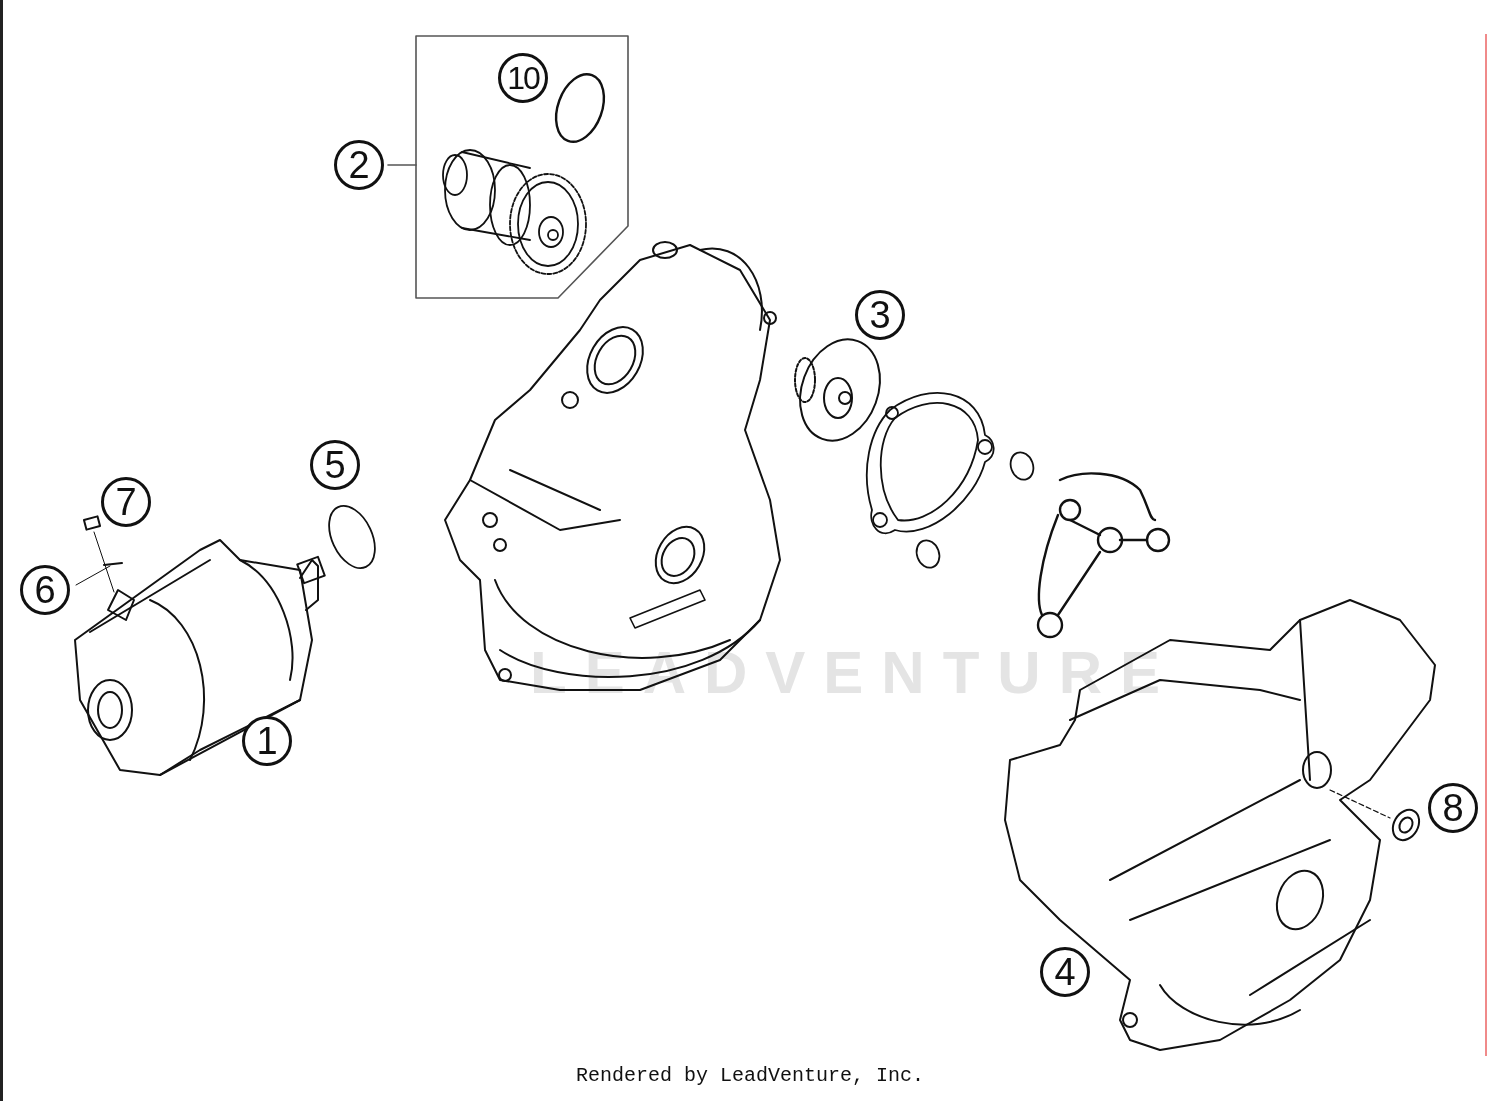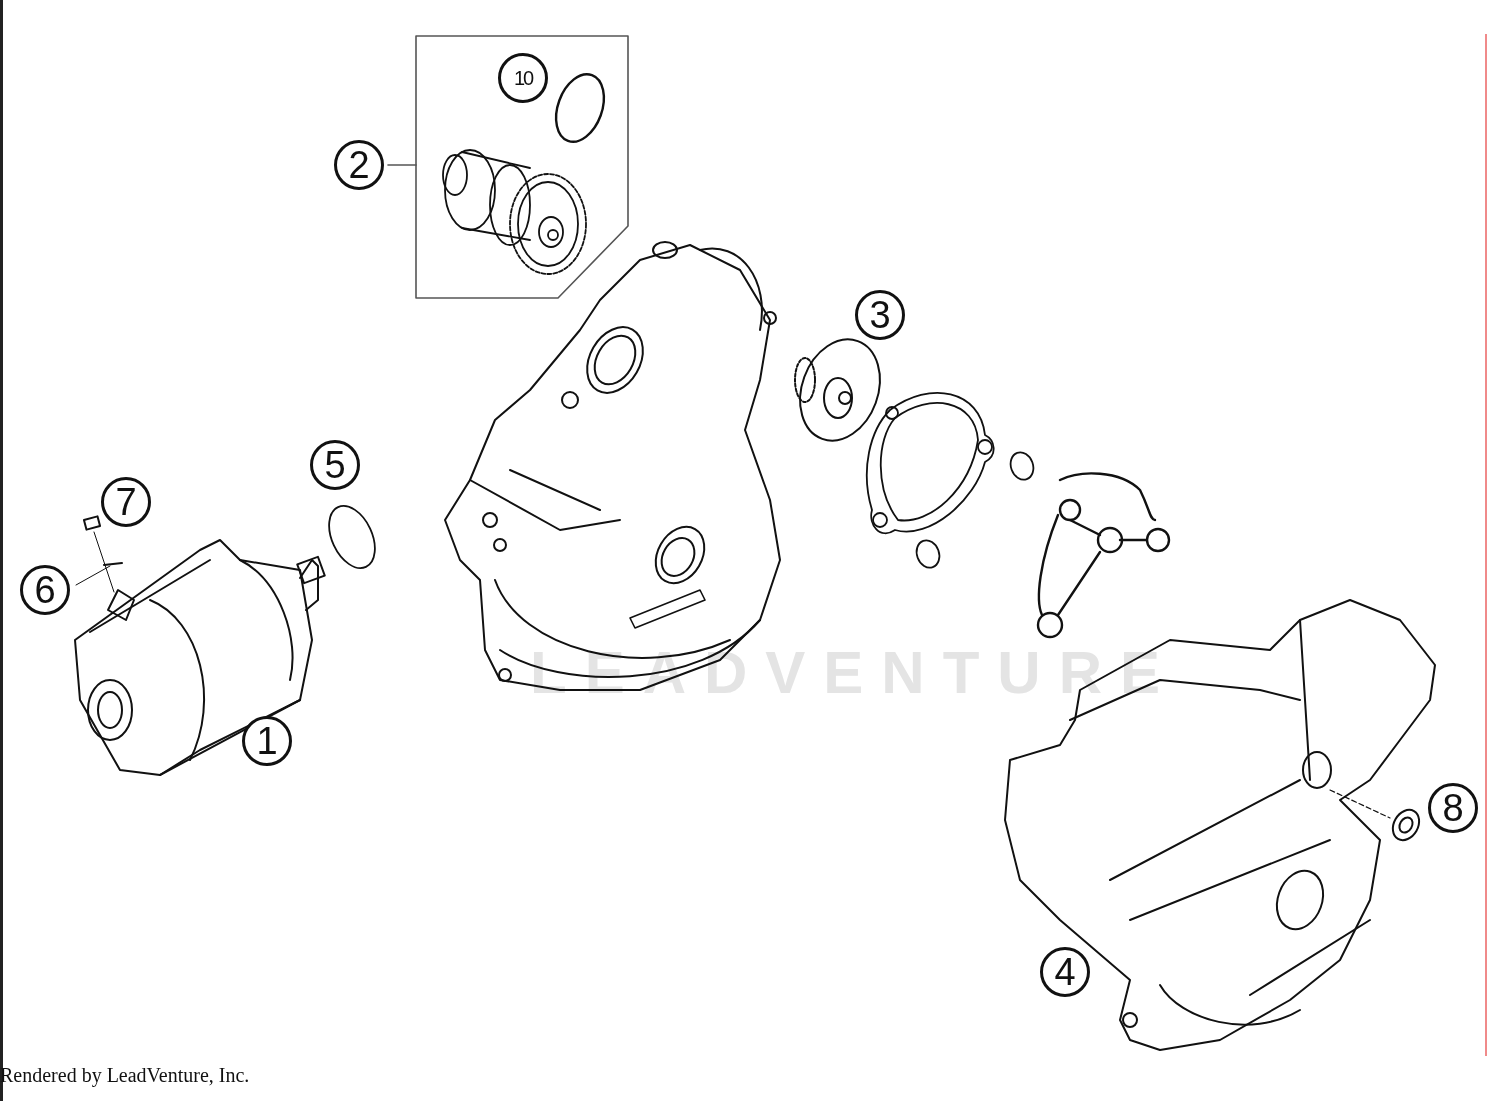--- a/index.html
+++ b/index.html
@@ -2,23 +2,23 @@
 <html><head>
   <meta charset="utf-8">
   <style>
     html, body { margin: 0; padding: 0; background: #ffffff; }
     body { width: 1500px; height: 1101px; position: relative; overflow: hidden; font-family: "DejaVu Sans", sans-serif; }
     .left-border { position: absolute; left: 0; top: 0; width: 3px; height: 1101px; background: #222; }
     .right-rule { position: absolute; left: 1485px; top: 34px; width: 2px; height: 1022px; background: #f08a8a; }
     svg.diagram { position: absolute; left: 0; top: 0; }
     .callout { position: absolute; width: 50px; height: 50px; border: 3px solid #111; border-radius: 50%; box-sizing: border-box;
       display: flex; align-items: center; justify-content: center; font-family: "Liberation Sans", sans-serif; font-size: 38px; color: #111; background: #fff; line-height: 1; cursor: pointer; }
-    .callout.two-digit { font-size: 20px; letter-spacing: -2px; }
+    .callout.two-digit { font-size: 32px; letter-spacing: -2px; }
     .watermark { position: absolute; left: 530px; top: 638px; font-family: "Liberation Sans", sans-serif; font-size: 60px; font-weight: bold; color: #e4e4e4; letter-spacing: 18px; pointer-events: none; z-index: 0; }
-    .footer { position: absolute; top: 1064px; left: 0; width: 1500px; font-family: Liberation Serif, serif; font-size: 20px; color: #111; }
+    .footer { position: absolute; top: 1064px; left: 0; width: 1500px; text-align: center; font-family: Liberation Mono, monospace; font-size: 20px; color: #111; }
   </style>
 </head>
 <body>
 
 <div class="left-border"></div>
 <div class="right-rule"></div>
 
 <div class="watermark">LEADVENTURE</div>
 
 <svg class="diagram" width="1500" height="1101" viewBox="0 0 1500 1101" fill="none" stroke="#111" stroke-width="2" stroke-linejoin="round" stroke-linecap="round">

